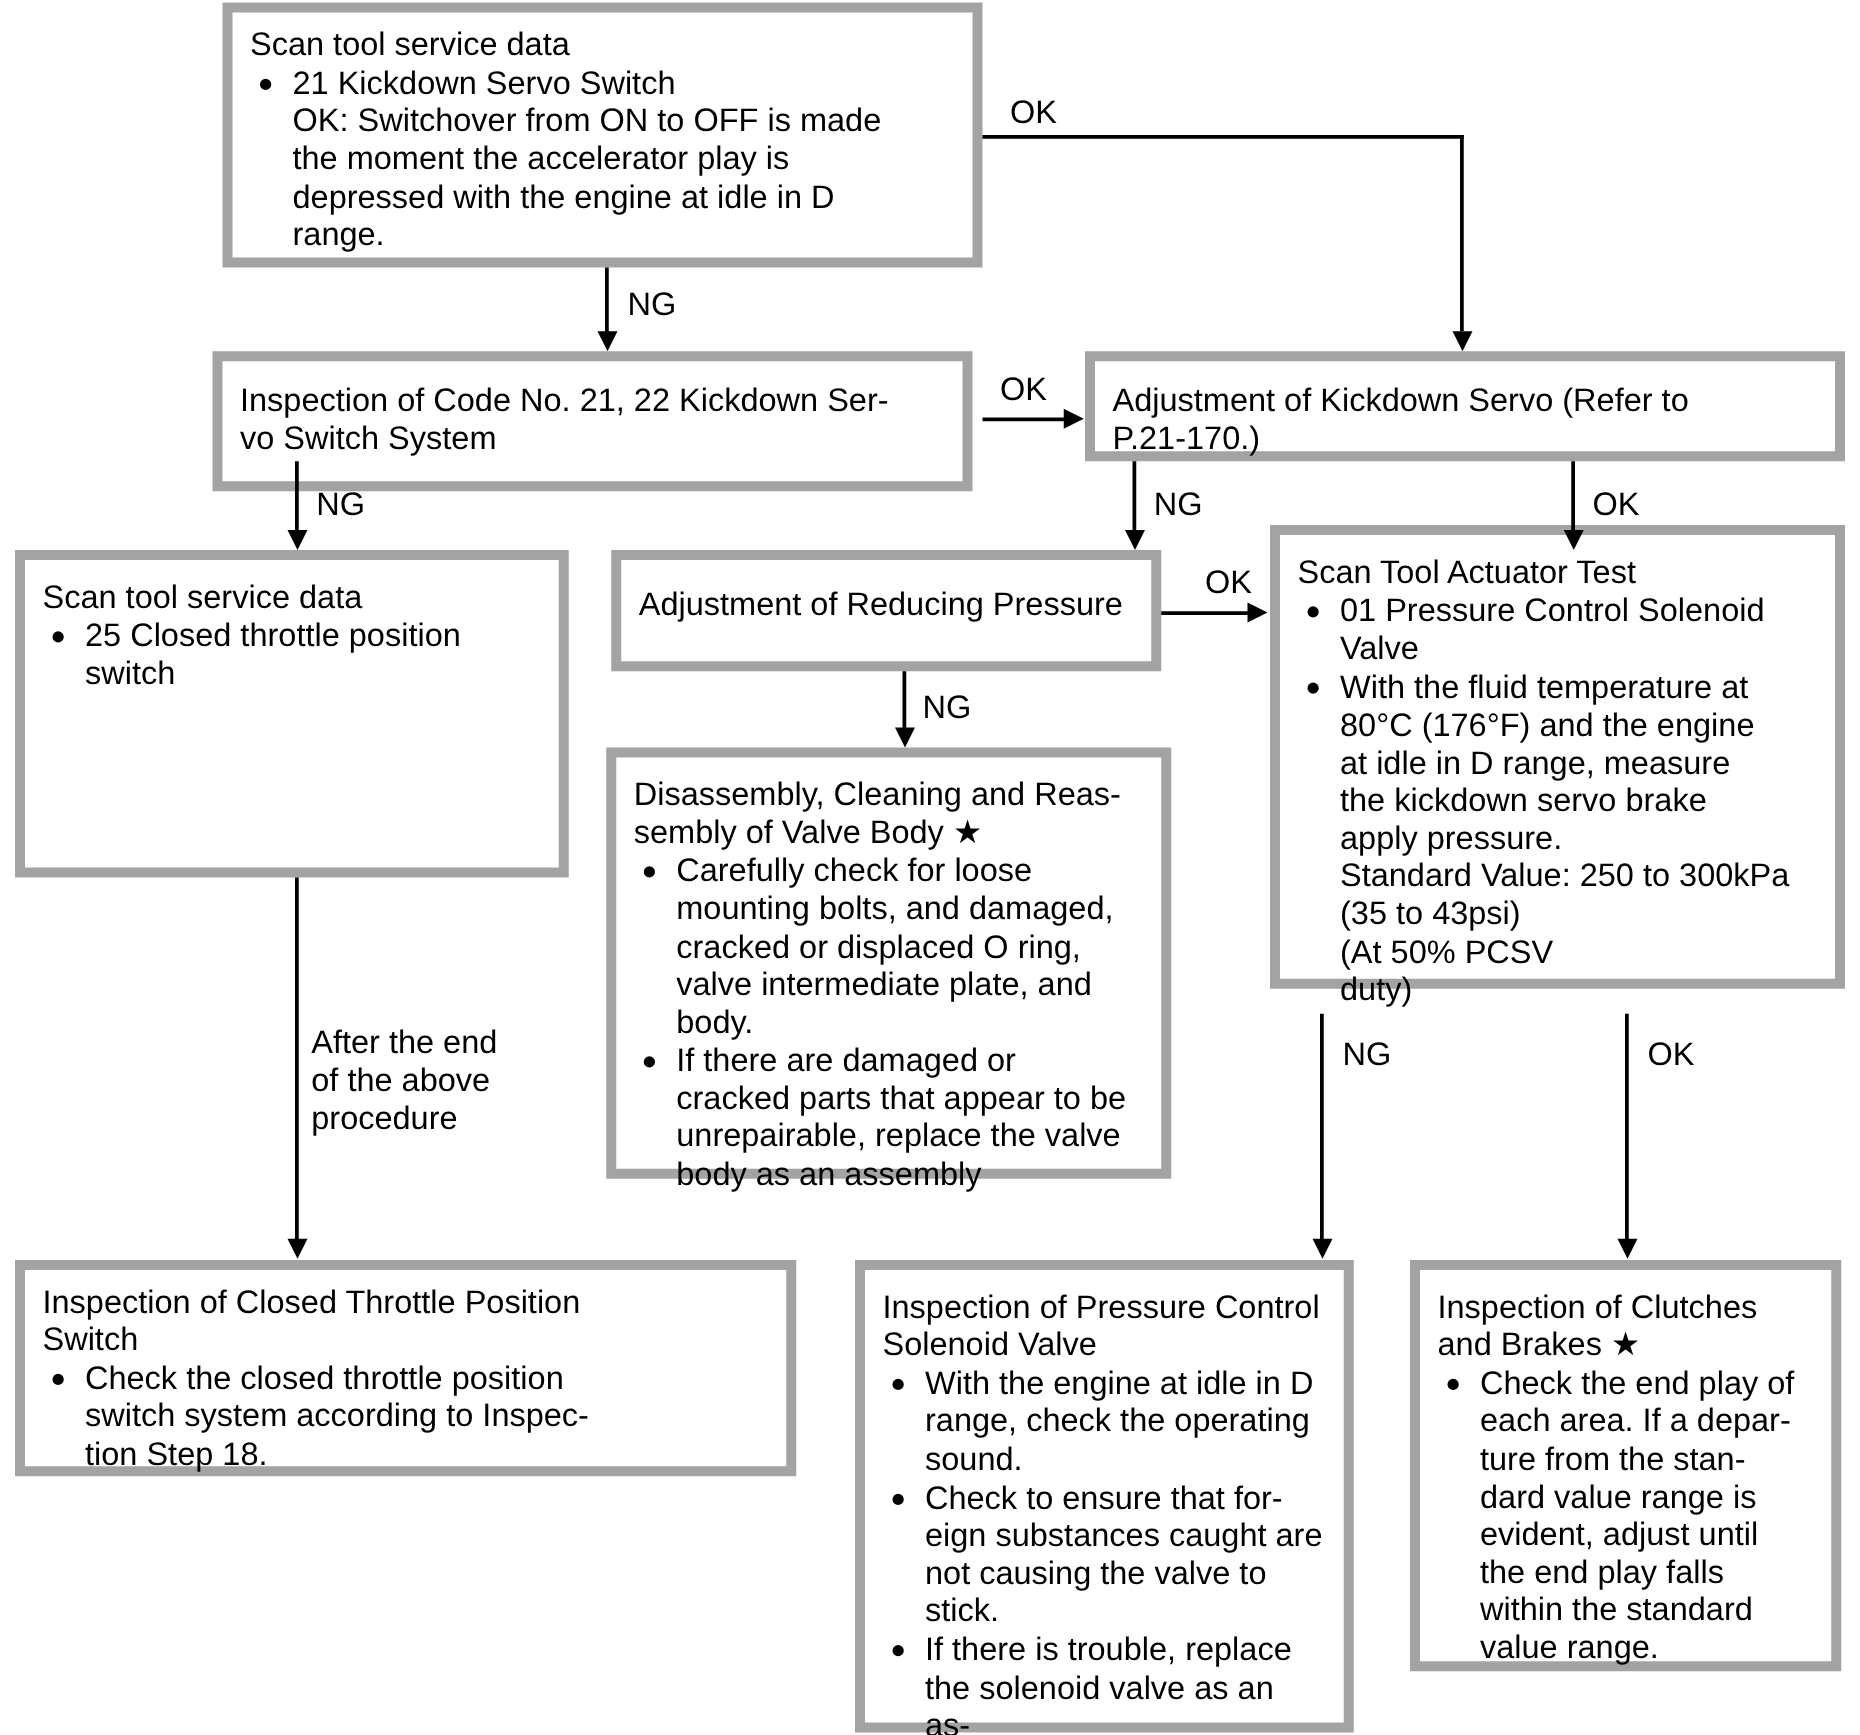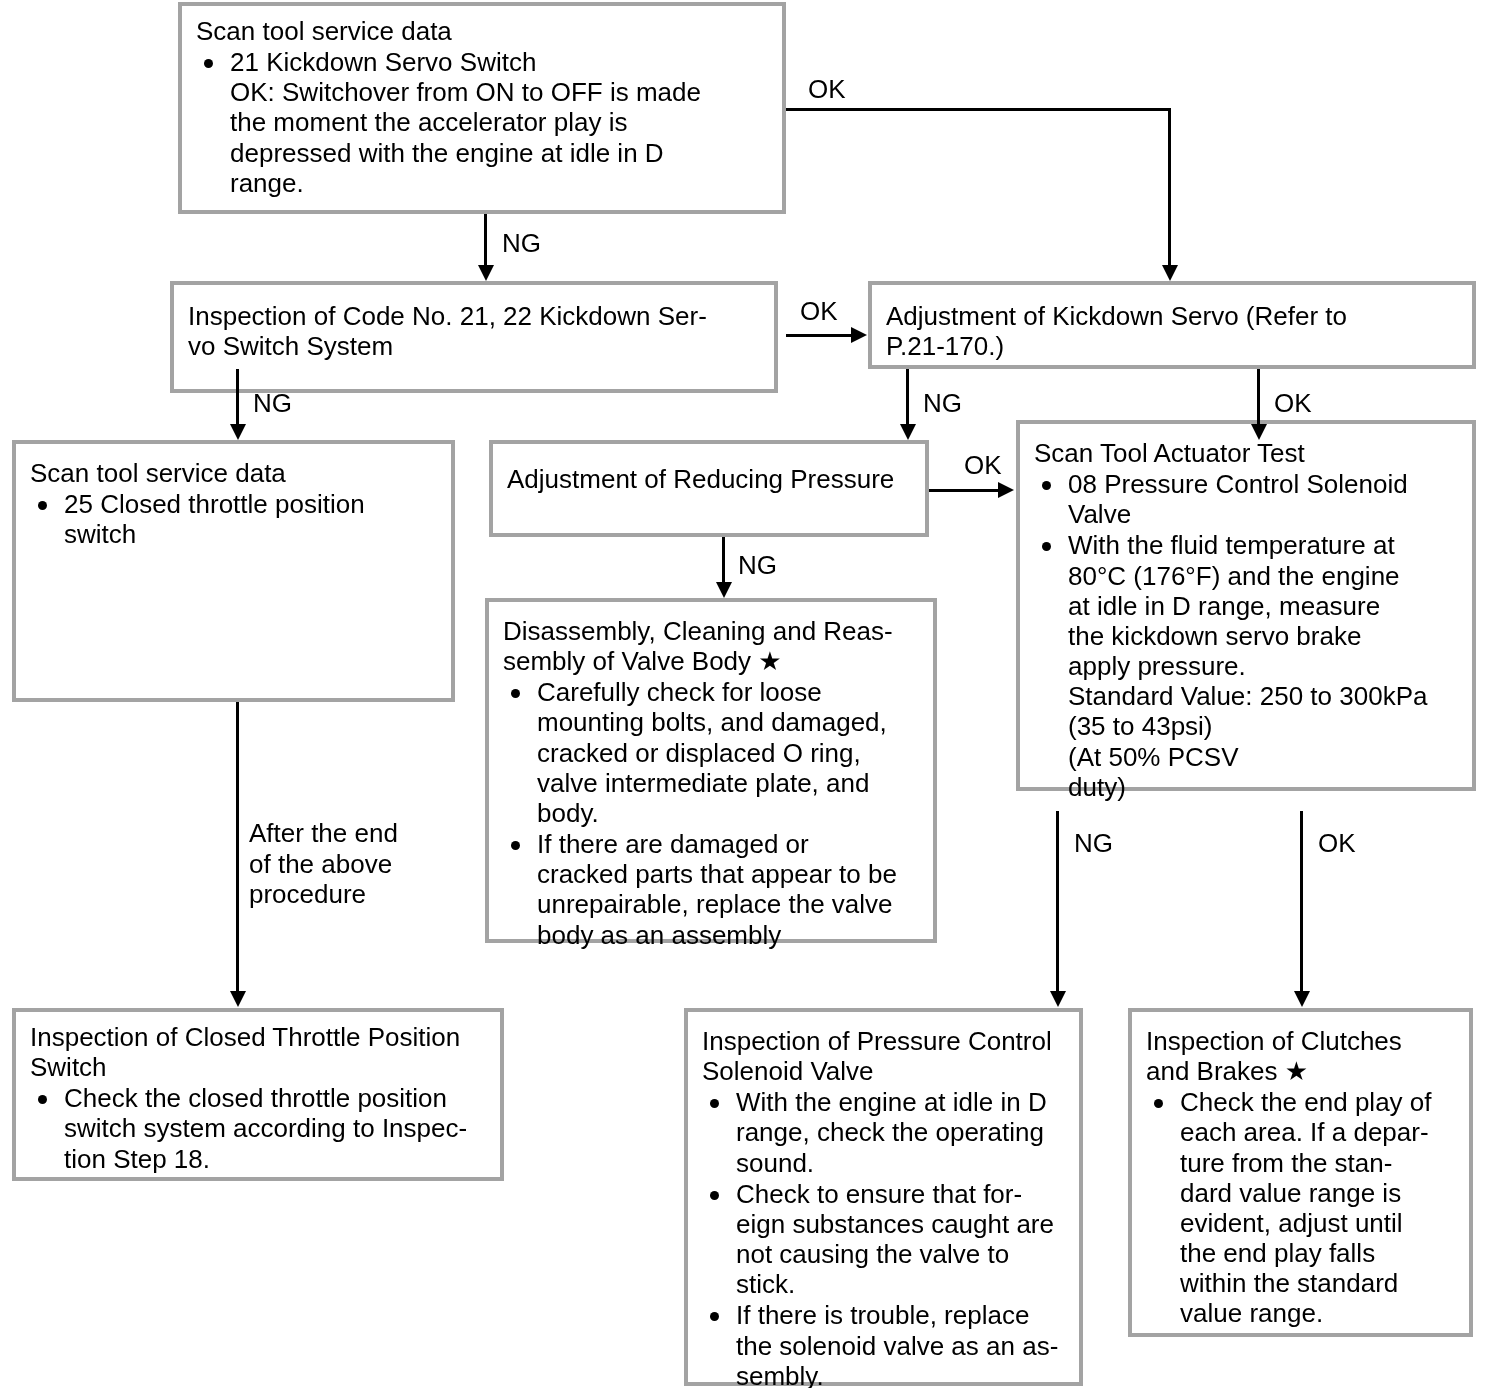--- a/index.html
+++ b/index.html
@@ -6,21 +6,21 @@
   #stage{
     position:relative;
     width:1488px;height:1388px;
     background:#ffffff;
     font-family:"Liberation Sans","DejaVu Sans",sans-serif;
     color:#000000;
     overflow:hidden;
   }
   .box{
     position:absolute;
-    border:4px solid #a3a3a3;
+    border:8px solid #a3a3a3;
     background:#fff;
     box-sizing:border-box;
     padding:10px 14px;
   }
   .ttl{
     font-size:26px;
     line-height:1.16;
     white-space:pre-line;
   }
   ul.bul{
@@ -124,35 +124,35 @@
       <li>If there are damaged or
 cracked parts that appear to be
 unrepairable, replace the valve
 body as an assembly</li>
     </ul>
   </div>
 
   <div class="box" style="left:1016px;top:420px;width:460px;height:371px;padding-top:14px;">
     <div class="ttl">Scan Tool Actuator Test</div>
     <ul class="bul">
-      <li>08 Pressure Control Solenoid
+      <li>01 Pressure Control Solenoid
 Valve</li>
       <li>With the fluid temperature at
 80°C (176°F) and the engine
 at idle in D range, measure
 the kickdown servo brake
 apply pressure.</li>
     </ul>
     <div class="subnote">Standard Value: 250 to 300kPa
                      (35 to 43psi)
                      (At 50% PCSV
                      duty)</div>
   </div>
 
-  <div class="box" style="left:12px;top:1008px;width:492px;height:173px;">
+  <div class="box" style="left:12px;top:1008px;width:625px;height:173px;">
     <div class="ttl">Inspection of Closed Throttle Position
 Switch</div>
     <ul class="bul">
       <li>Check the closed throttle position
 switch system according to Inspec-
 tion Step 18.</li>
     </ul>
   </div>
 
   <div class="box" style="left:684px;top:1008px;width:399px;height:378px;padding-top:14px;">

